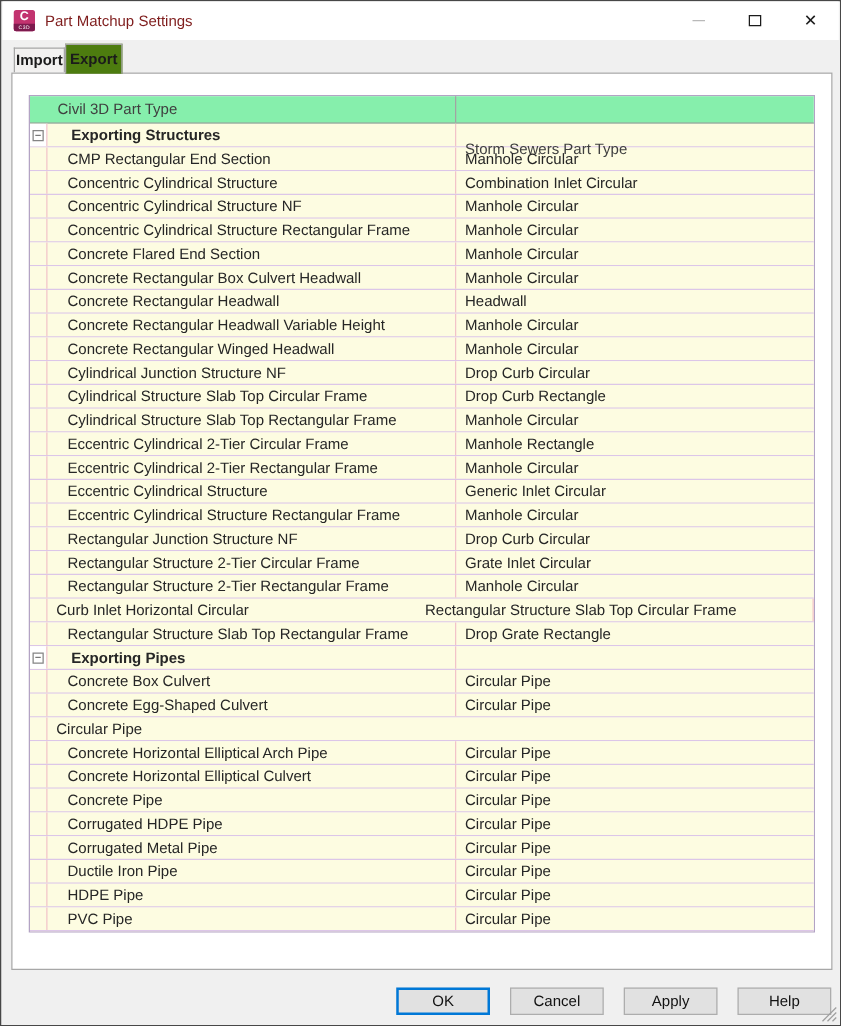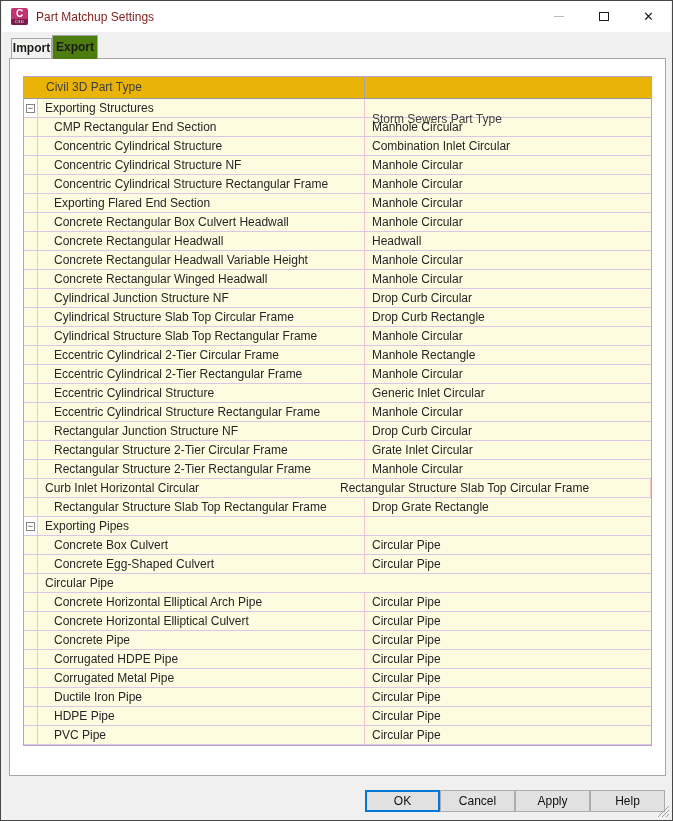--- a/index.html
+++ b/index.html
@@ -48,40 +48,40 @@
   .tab-page {
     position:absolute; left:8px; top:57px; width:657px; height:718px;
     background:#ffffff; border:1px solid #a7a7a7; z-index:2;
   }
 
   
   .grid {
     position:absolute; left:13px; top:17px; width:629px;
     border:1px solid #b3a3c4; background:#ffffff; font-size:12px;
   }
-  .grid-header { display:flex; height:22px; background:#eab308; border-bottom:1px solid #989898; color:#3f3f3f; }
+  .grid-header { display:flex; height:22px; background:#86efac; border-bottom:1px solid #989898; color:#3f3f3f; }
   .grid-header .h1 { width:341px; padding-left:22px; line-height:21px; border-right:1px solid #a3a3a3; }
   .grid-header .h2 { flex:1; padding-left:7px; line-height:21px;margin-top:32px; }
 
   .row { display:flex; height:19px; border-bottom:1px solid #dcc6e8; background:#fdfce1; color:#262626; }
   .cell { overflow:hidden; white-space:nowrap; }
   .gutter { width:14px; border-right:1px solid #f2c3c9; display:flex; align-items:center; justify-content:center; }
   .group-gutter { background:#ffffff; }
   .expand-box {
     width:9px; height:9px; border:1px solid #848484; background:#ffffff;
     font-size:9px; line-height:7px; text-align:center; color:#333;
   }
   .c1 { width:327px; line-height:18px; border-right:1px solid #f2c3c9; }
-  .group-label { font-weight:normal; padding-left:7px; }
+  .group-label { font-weight:bold; padding-left:19px; }
   .c1.indent { padding-left:16px; }
   .c2 { flex:1; padding-left:7px; line-height:18px; }
 
   
   .footer-buttons {
-    position:absolute; right:7px; top:789px; display:flex; gap:0; z-index:4;
+    position:absolute; right:7px; top:789px; display:flex; gap:16px; z-index:4;
   }
   .btn {
     width:75px; height:22px; background:#e1e1e1; border:1px solid #adadad;
     font-family:"Liberation Sans", sans-serif; font-size:12px; color:#111;
     display:flex; align-items:center; justify-content:center;
   }
   .btn.default { border:2px solid #0078d7; }
   .resize-grip { position:absolute; right:2px; bottom:2px; width:13px; height:13px; z-index:4; }
 </style>
 </head>
@@ -140,21 +140,21 @@
             <div class="cell c1 indent">Concentric Cylindrical Structure NF</div>
             <div class="cell c2">Manhole Circular</div>
           </div>
           <div class="row">
             <div class="cell gutter"></div>
             <div class="cell c1 indent">Concentric Cylindrical Structure Rectangular Frame</div>
             <div class="cell c2">Manhole Circular</div>
           </div>
           <div class="row">
             <div class="cell gutter"></div>
-            <div class="cell c1 indent">Exporting Flared End Section</div>
+            <div class="cell c1 indent">Concrete Flared End Section</div>
             <div class="cell c2">Manhole Circular</div>
           </div>
           <div class="row">
             <div class="cell gutter"></div>
             <div class="cell c1 indent">Concrete Rectangular Box Culvert Headwall</div>
             <div class="cell c2">Manhole Circular</div>
           </div>
           <div class="row">
             <div class="cell gutter"></div>
             <div class="cell c1 indent">Concrete Rectangular Headwall</div>

